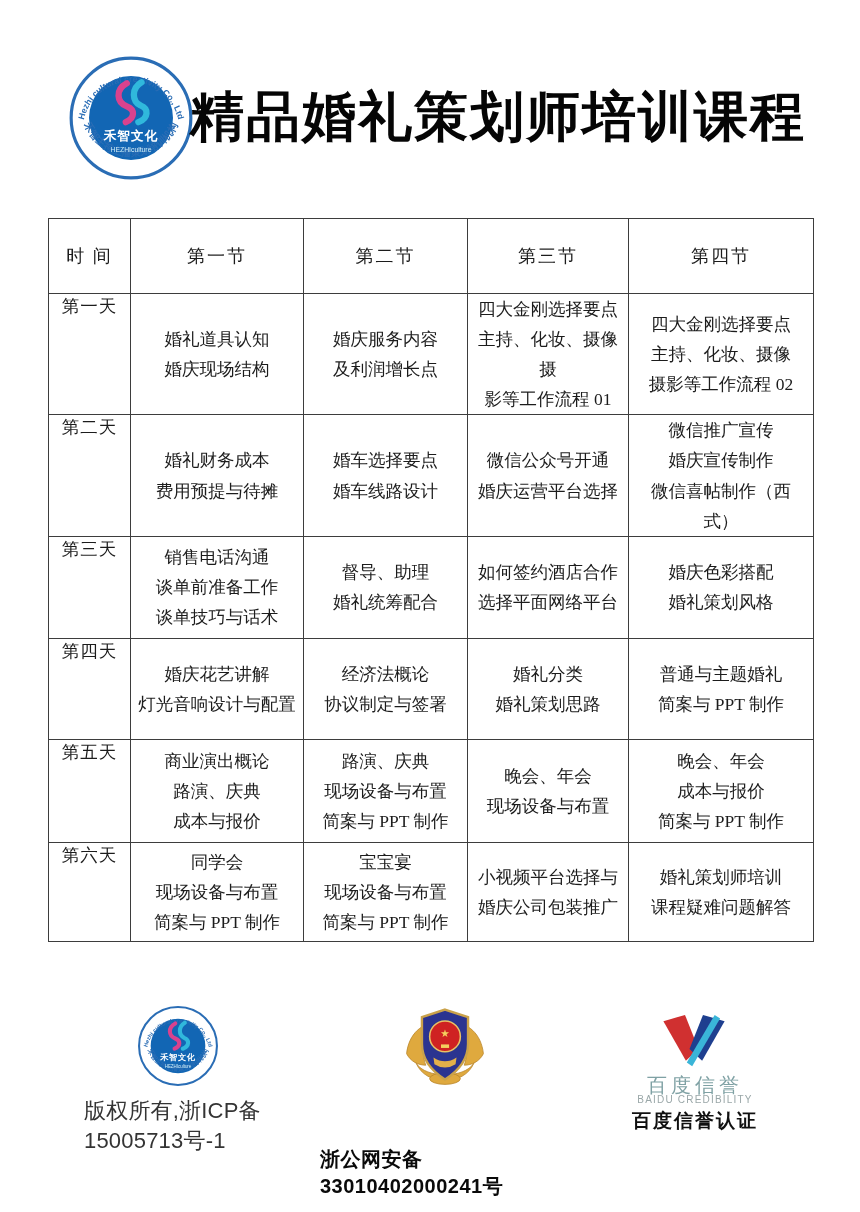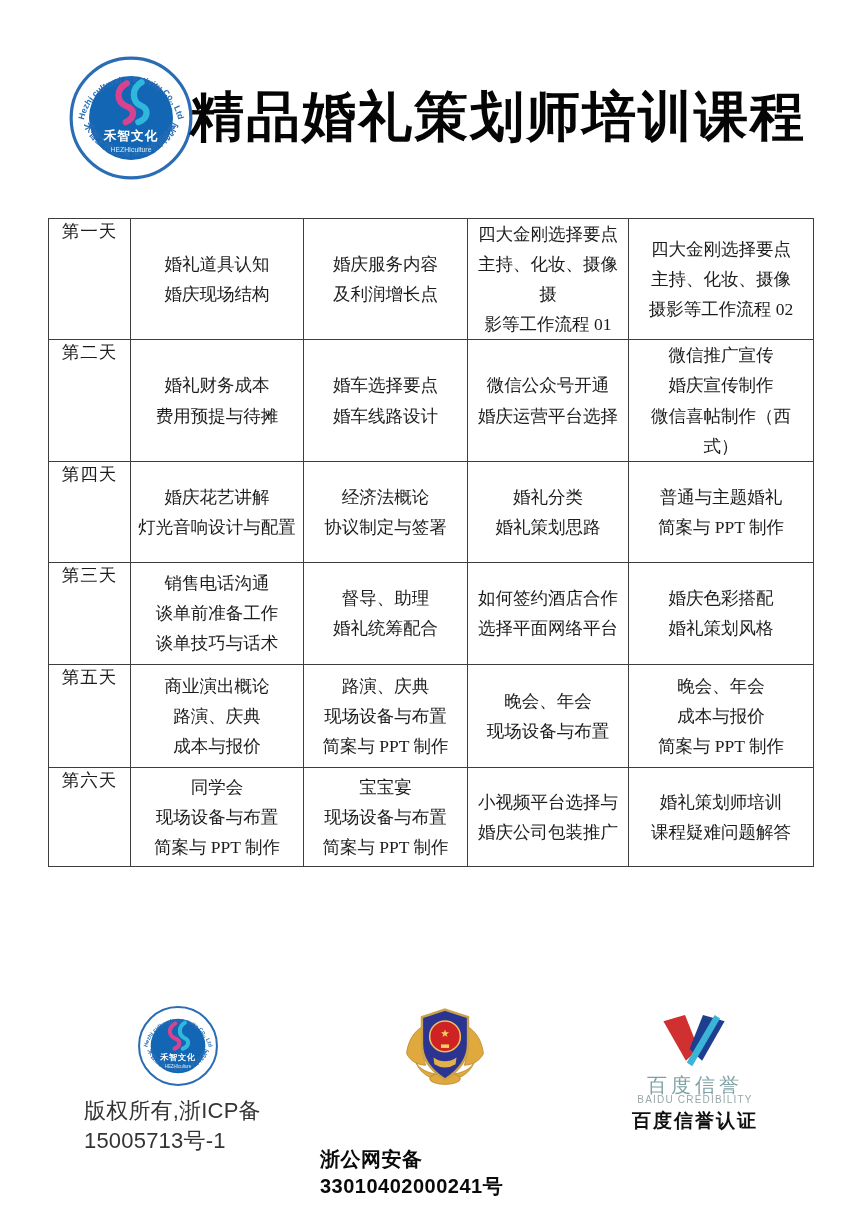--- a/index.html
+++ b/index.html
@@ -62,20 +62,27 @@
 
 <table class="abs course-table">
   <colgroup>
     <col class="col-time">
       <col class="col-s1">
       <col class="col-s2">
       <col class="col-s3">
       <col class="col-s4">
   </colgroup>
   <tbody>
+      <tr>
+    <th>时 间</th>
+    <th>第一节</th>
+    <th>第二节</th>
+    <th>第三节</th>
+    <th>第四节</th>
+  </tr>
   <tr style="height:108px;">
     <td class="day-cell">第一天</td>
     <td class="lesson-cell">婚礼道具认知
 婚庆现场结构</td>
     <td class="lesson-cell">婚庆服务内容
 及利润增长点</td>
     <td class="lesson-cell">四大金刚选择要点
 主持、化妆、摄像摄
 影等工作流程 01</td>
     <td class="lesson-cell">四大金刚选择要点
@@ -87,43 +94,43 @@
     <td class="lesson-cell">婚礼财务成本
 费用预提与待摊</td>
     <td class="lesson-cell">婚车选择要点
 婚车线路设计</td>
     <td class="lesson-cell">微信公众号开通
 婚庆运营平台选择</td>
     <td class="lesson-cell">微信推广宣传
 婚庆宣传制作
 微信喜帖制作（西式）</td>
   </tr>
-  <tr style="height:101px;">
-    <td class="day-cell">第四天</td>
-    <td class="lesson-cell">婚庆花艺讲解
-灯光音响设计与配置</td>
-    <td class="lesson-cell">经济法概论
-协议制定与签署</td>
-    <td class="lesson-cell">婚礼分类
-婚礼策划思路</td>
-    <td class="lesson-cell">普通与主题婚礼
-简案与 PPT 制作</td>
-  </tr>
   <tr style="height:102px;">
     <td class="day-cell">第三天</td>
     <td class="lesson-cell">销售电话沟通
 谈单前准备工作
 谈单技巧与话术</td>
     <td class="lesson-cell">督导、助理
 婚礼统筹配合</td>
     <td class="lesson-cell">如何签约酒店合作
 选择平面网络平台</td>
     <td class="lesson-cell">婚庆色彩搭配
 婚礼策划风格</td>
   </tr>
+  <tr style="height:101px;">
+    <td class="day-cell">第四天</td>
+    <td class="lesson-cell">婚庆花艺讲解
+灯光音响设计与配置</td>
+    <td class="lesson-cell">经济法概论
+协议制定与签署</td>
+    <td class="lesson-cell">婚礼分类
+婚礼策划思路</td>
+    <td class="lesson-cell">普通与主题婚礼
+简案与 PPT 制作</td>
+  </tr>
   <tr style="height:103px;margin-top:36px;">
     <td class="day-cell">第五天</td>
     <td class="lesson-cell">商业演出概论
 路演、庆典
 成本与报价</td>
     <td class="lesson-cell">路演、庆典
 现场设备与布置
 简案与 PPT 制作</td>
     <td class="lesson-cell">晚会、年会
 现场设备与布置</td>

